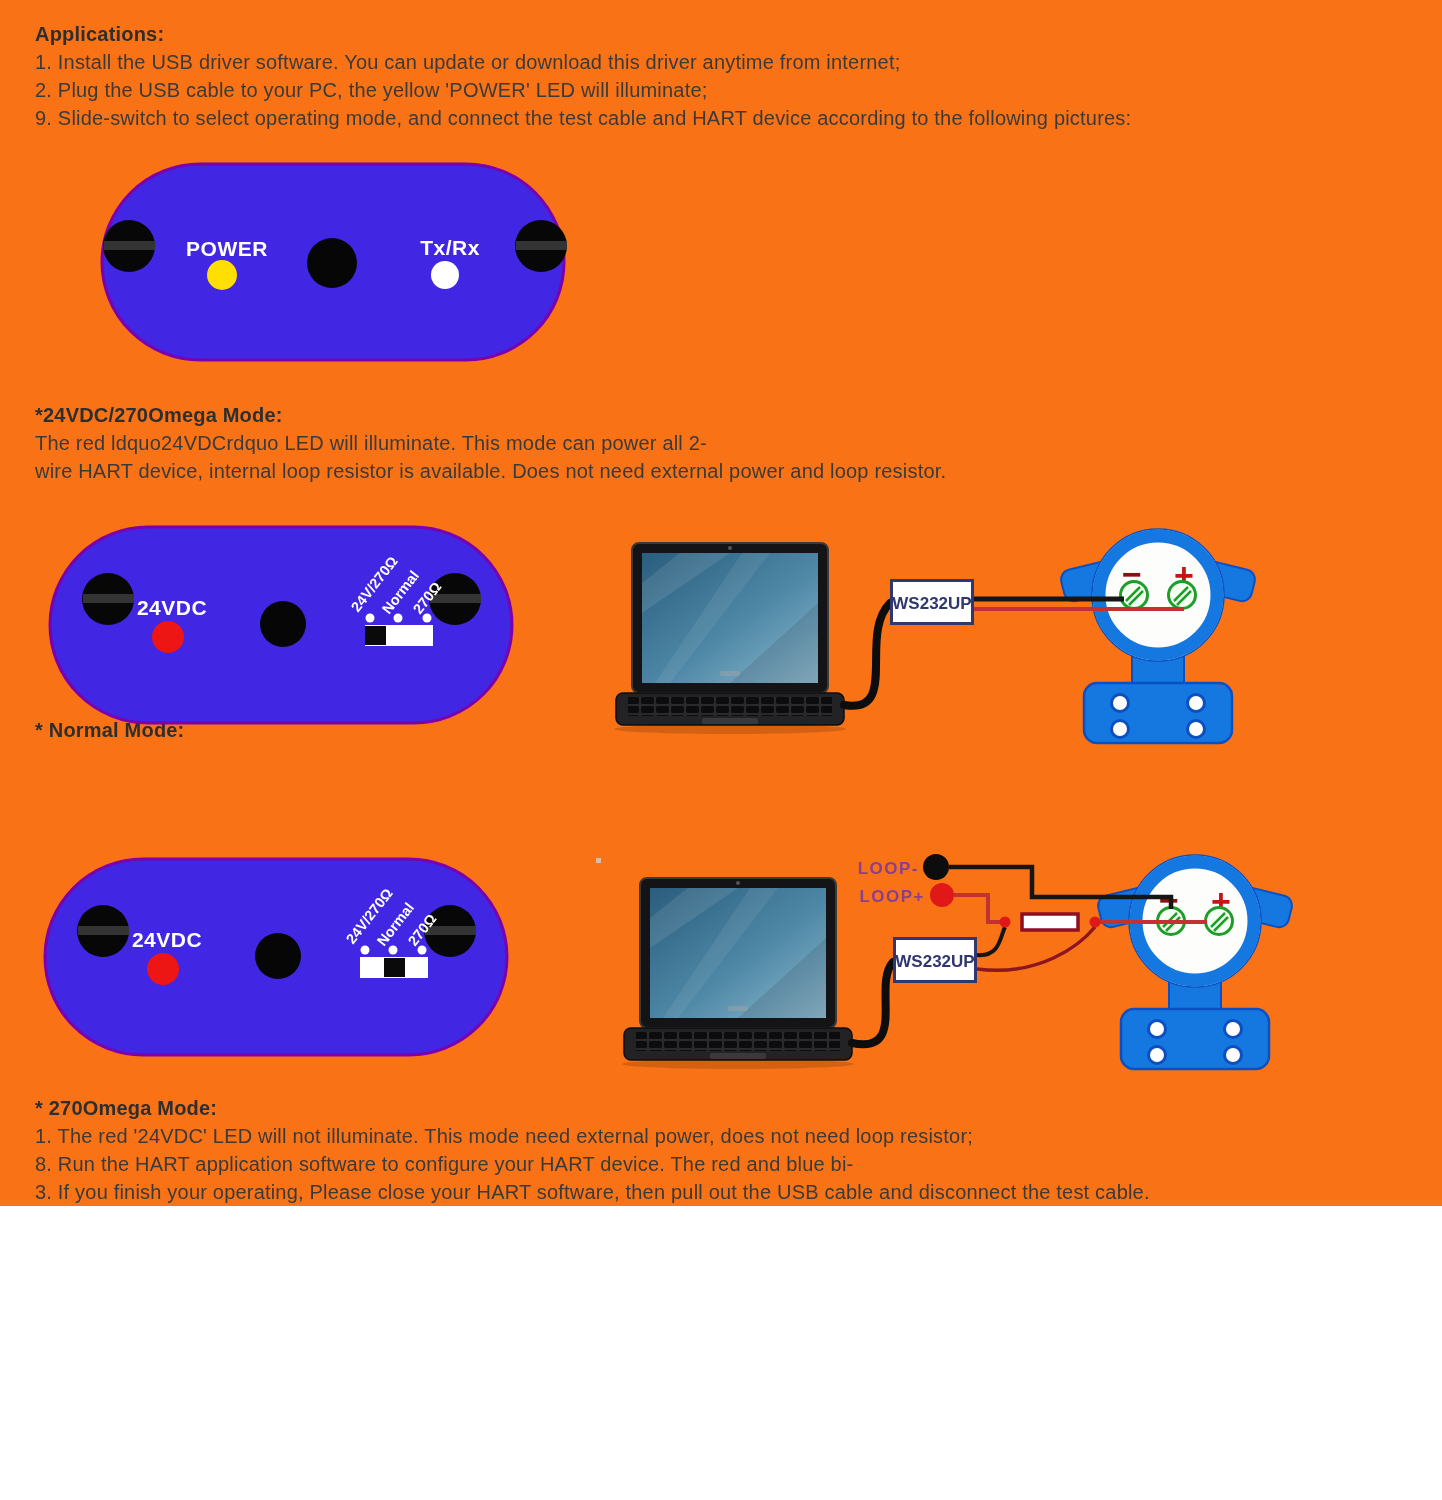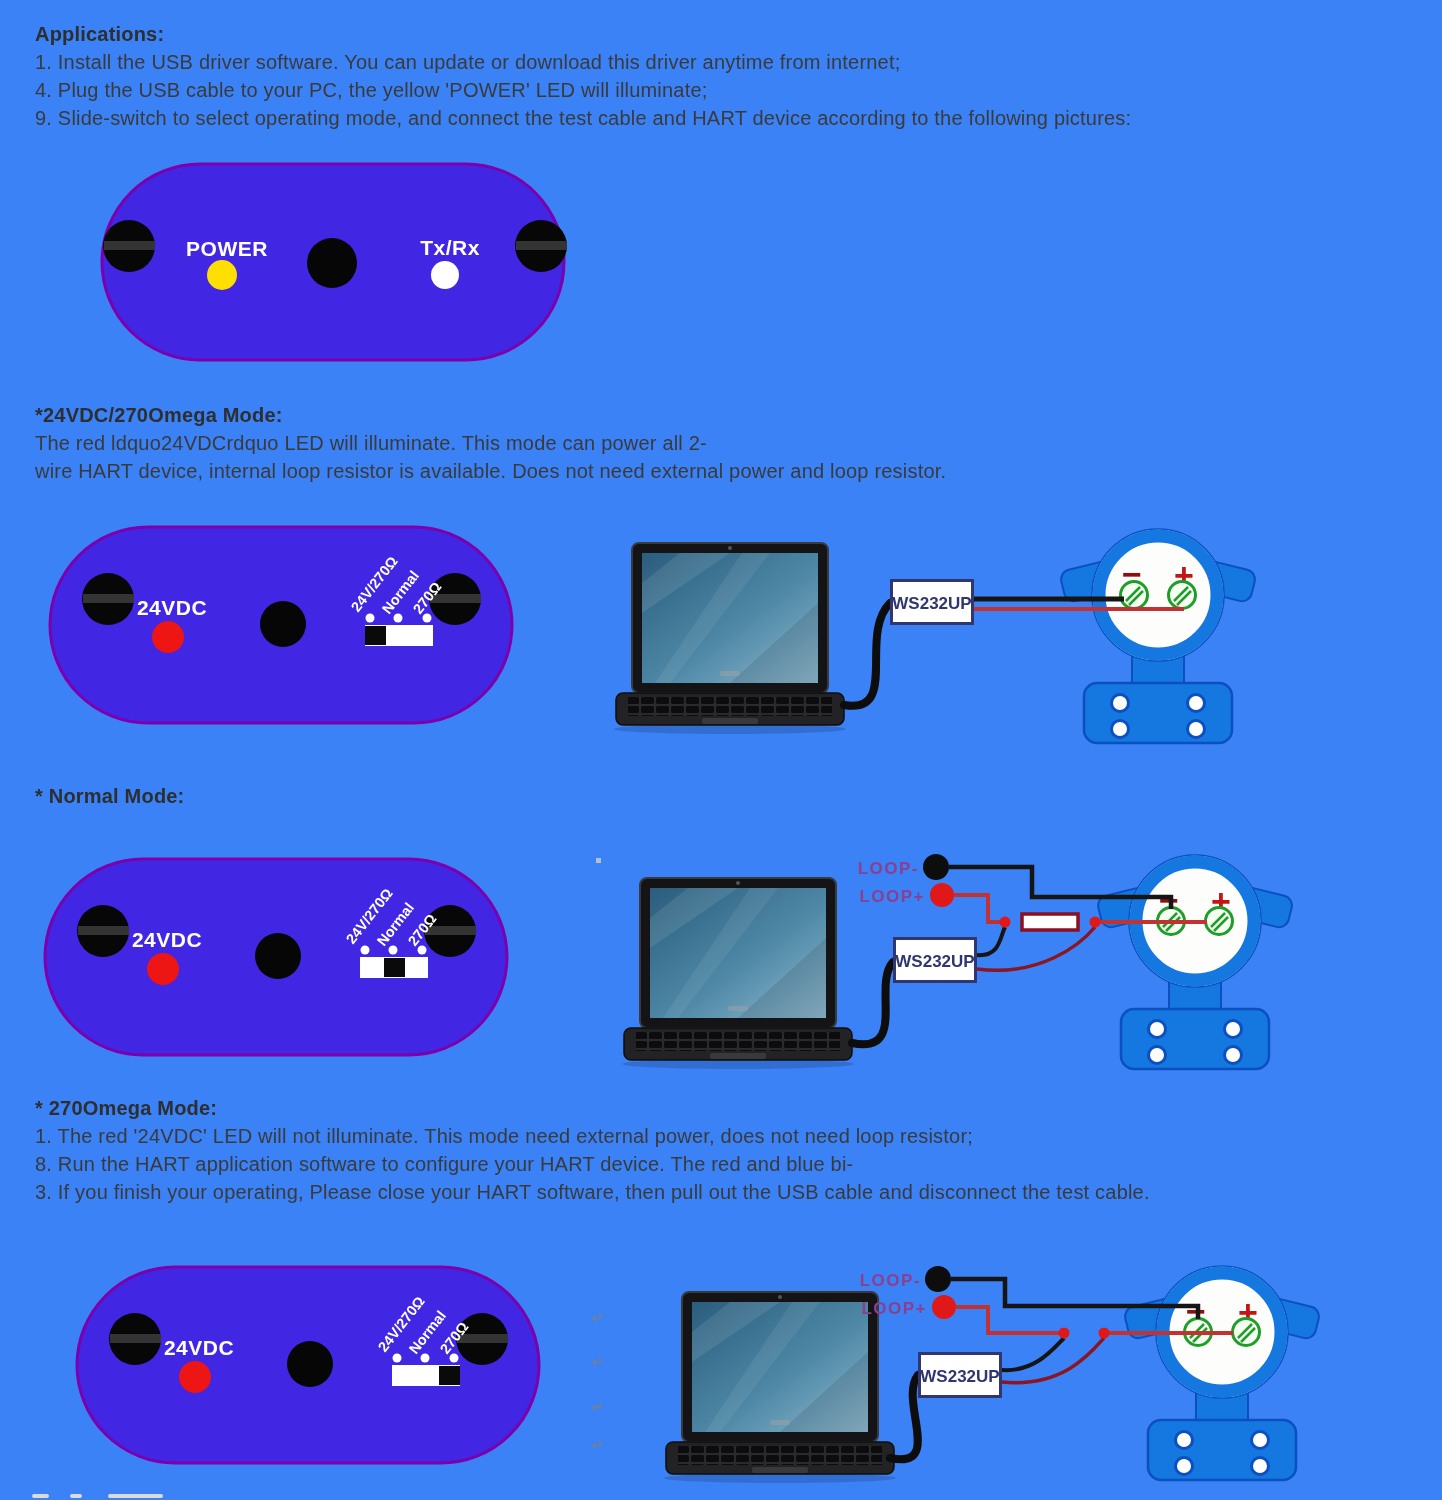--- a/index.html
+++ b/index.html
@@ -1,17 +1,17 @@
 <!DOCTYPE html>
 <html><head>
 <meta charset="utf-8">
 <style>
   html,body{margin:0;padding:0;background:#ffffff;}
   .page{
-    position:relative;width:1442px;height:1500px;background:#3b82f6;
+    position:relative;width:1442px;height:1206px;background:#f97316;
     font-family:"Liberation Sans",sans-serif;color:#3a3a3a;overflow:hidden;
   }
   .tblock{position:absolute;left:35px;font-size:20px;line-height:28px;letter-spacing:.2px;}
   .tblock .h{font-weight:bold;color:#2e2e2e;}
   .tblock .line{white-space:nowrap;}
   svg.row{position:absolute;left:0;display:block;}
   .frag{position:absolute;height:4px;background:#dcdcd6;border-radius:2px;}
   text{font-family:"Liberation Sans",sans-serif;}
 </style>
 </head>
@@ -100,31 +100,31 @@
       <g id="sym-wsbox">
         <rect x="1.5" y="1.5" width="81" height="43" fill="#ffffff" stroke="#2f3670" stroke-width="3"></rect>
         <text x="42" y="30" text-anchor="middle" font-size="17" font-weight="bold" fill="#2f3670">WS232UP</text>
       </g>
     </defs>
   </svg>
 
   <div class="tblock" style="top:20px">
     <div class="line h">Applications:</div>
     <div class="line">1. Install the USB driver software. You can update or download this driver anytime from internet;</div>
-    <div class="line">4. Plug the USB cable to your PC, the yellow 'POWER' LED will illuminate;</div>
+    <div class="line">2. Plug the USB cable to your PC, the yellow 'POWER' LED will illuminate;</div>
     <div class="line">9. Slide-switch to select operating mode, and connect the test cable and HART device according to the following pictures:</div>
   </div>
 
   <div class="tblock" style="top:401px">
     <div class="line h">*24VDC/270Omega Mode:</div>
     <div class="line">The red ldquo24VDCrdquo LED will illuminate. This mode can power all 2-</div>
     <div class="line">wire HART device, internal loop resistor is available. Does not need external power and loop resistor.</div>
   </div>
 
-  <div class="tblock" style="top:782px">
+  <div class="tblock" style="top:716px">
     <div class="line h">* Normal Mode:</div>
   </div>
 
   <div class="tblock" style="top:1094px">
     <div class="line h">* 270Omega Mode:</div>
     <div class="line">1. The red '24VDC' LED will not illuminate. This mode need external power, does not need loop resistor;</div>
     <div class="line">8. Run the HART application software to configure your HART device. The red and blue bi-</div>
     <div class="line">3. If you finish your operating, Please close your HART software, then pull out the USB cable and disconnect the test cable.</div>
   </div>
 

